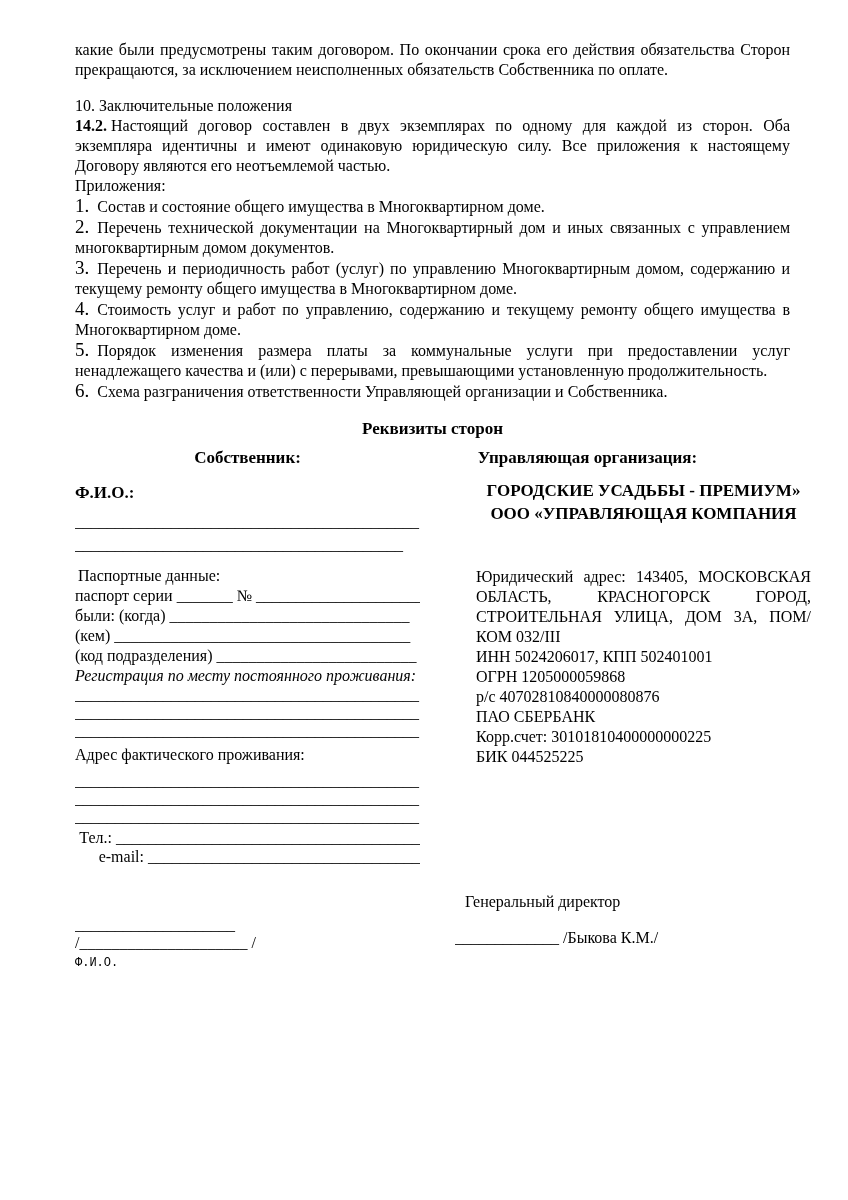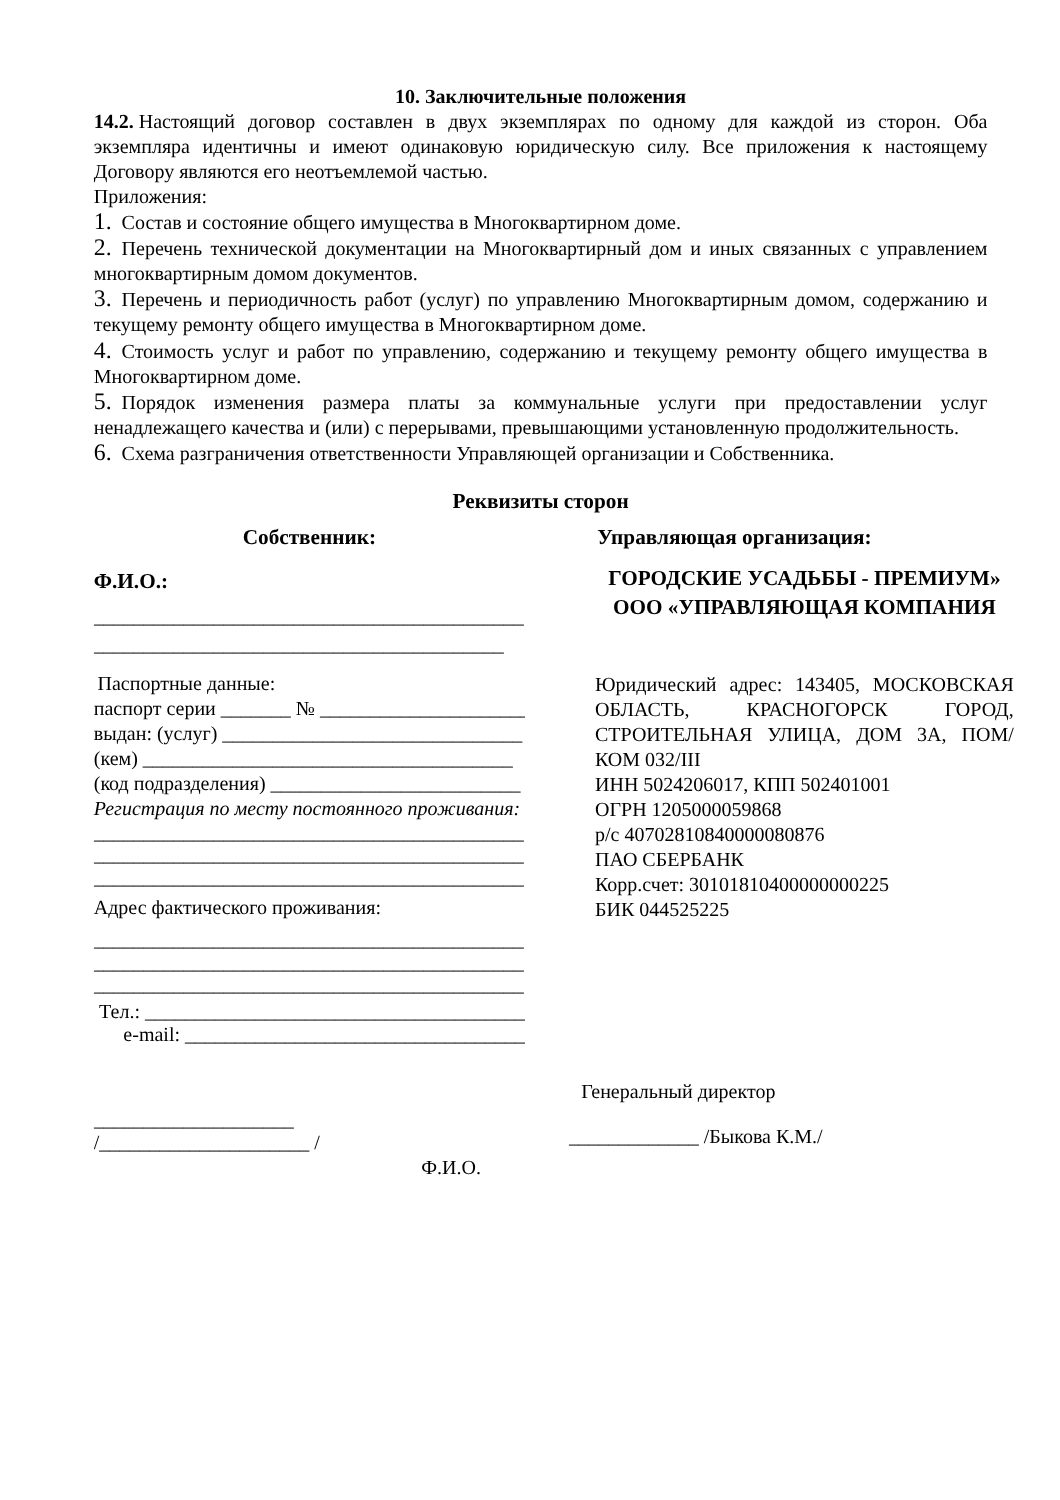--- a/index.html
+++ b/index.html
@@ -6,21 +6,21 @@
   .page{
     width:848px;height:1200px;box-sizing:border-box;
     padding:40px 58px 0 75px;
     background:#ffffff;color:#000;
     font-family:"Liberation Serif","DejaVu Serif",serif;
     font-size:16px;line-height:20px;
     overflow:hidden;
   }
   p{margin:0;}
   .justify{text-align:justify;}
-  .heading{text-align:center;font-weight:bold;margin-top:28px;}
+  .heading{text-align:left;font-weight:normal;margin-top:16px;}
   .clause-num{font-weight:bold;margin-right:4px;}
   .li .num{font-size:19px;margin-right:8px;}
   .req-heading{text-align:center;font-weight:bold;font-size:17px;margin-top:16px;line-height:22px;}
   .cols-header{display:flex;margin-top:7px;font-weight:bold;font-size:17px;line-height:22px;}
   .cols{display:flex;gap:56px;margin-top:10px;}
   .colL{width:345px;flex:0 0 345px;}
   .colR{width:335px;flex:0 0 335px;}
   .cols-header .colL,.cols-header .colR{text-align:center;}
   .fio-label{font-weight:bold;font-size:17px;line-height:22px;padding-top:3px;}
   .uline{white-space:nowrap;overflow:hidden;line-height:19px;}
@@ -34,29 +34,30 @@
   .addr-lines{margin-top:7px;}
   .addr-lines .uline{line-height:18px;}
   .contact-rows{margin-top:2px;text-align:right;}
   .contact-rows .row{line-height:19px;}
   .org-name{font-weight:bold;font-size:17px;line-height:23px;text-align:center;}
   .org-block{margin-top:42px;line-height:20px;}
   .org-block p{margin:0;}
   .sig-row{display:flex;gap:35px;margin-top:26px;}
   .sig-left{margin-top:24px;}
   .sig-left .uline{line-height:18px;}
-  .fio-caption{font-size:16px;line-height:14px;margin-left:262px;margin-top:4px;}
+  .fio-caption{font-size:12px;line-height:14px;margin-top:4px;font-family:Liberation Mono, monospace;}
   .director-title{margin-left:10px;line-height:20px;}
   .director-sign{margin-top:16px;white-space:nowrap;overflow:hidden;line-height:20px;}
 </style>
 </head>
 <body>
 
 <div class="page">
 
+  <p class="justify">какие были предусмотрены таким договором. По окончании срока его действия обязательства Сторон прекращаются, за исключением неисполненных обязательств Собственника по оплате.</p>
 
   <p class="heading">10. Заключительные положения</p>
 
   <p class="justify"><b class="clause-num">14.2.</b><span>Настоящий договор составлен в двух экземплярах по одному для каждой из сторон. Оба экземпляра идентичны и имеют одинаковую юридическую силу. Все приложения к настоящему Договору являются его неотъемлемой частью.</span></p>
 
   <p>Приложения:</p>
 
   <p class="justify li"><span class="num">1.</span><span>Состав и состояние общего имущества в Многоквартирном доме.</span></p>
   <p class="justify li"><span class="num">2.</span><span>Перечень технической документации на Многоквартирный дом и иных связанных с управлением многоквартирным домом документов.</span></p>
   <p class="justify li"><span class="num">3.</span><span>Перечень и периодичность работ (услуг) по управлению Многоквартирным домом, содержанию и текущему ремонту общего имущества в Многоквартирном доме.</span></p>
@@ -79,21 +80,21 @@
       <div class="uline u2">_________________________________________</div>
 
       <div class="pd-label">Паспортные данные:</div>
       <div class="row">
         <span>паспорт серии</span>
         <span>_______</span>
         <span>№</span>
         <span>______________________</span>
       </div>
       <div class="row">
-        <span>выдан: (услуг)</span>
+        <span>были: (когда)</span>
         <span>______________________________</span>
       </div>
       <div class="row">
         <span>(кем)</span>
         <span>_____________________________________</span>
       </div>
       <div class="row">
         <span>(код подразделения)</span>
         <span>_________________________</span>
       </div>

